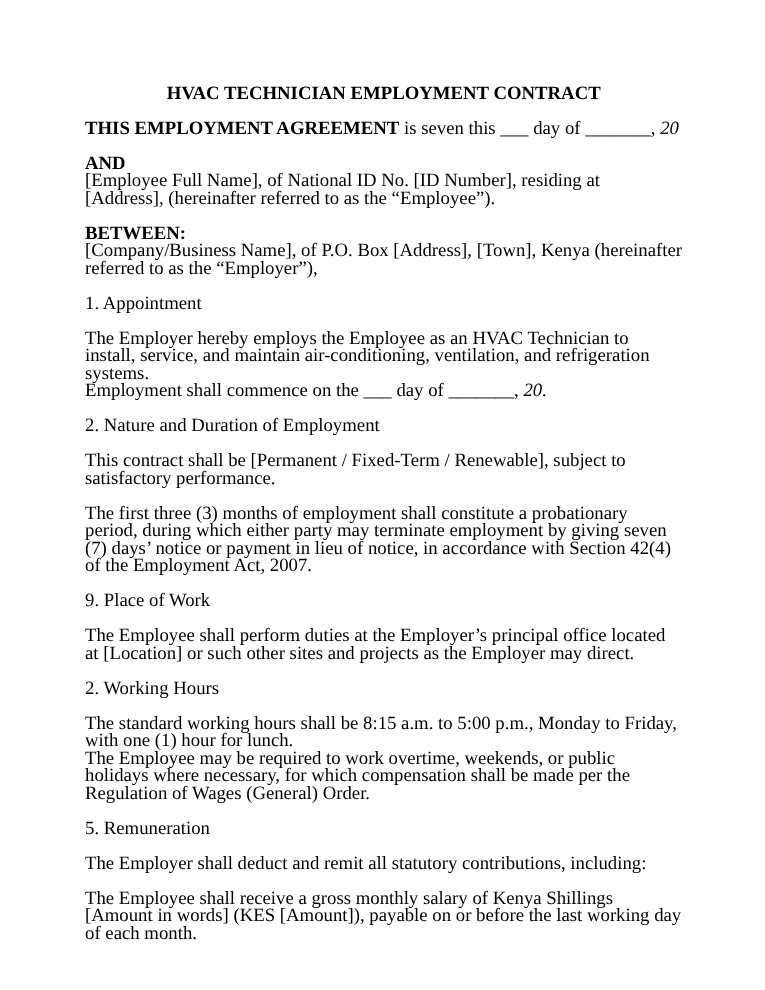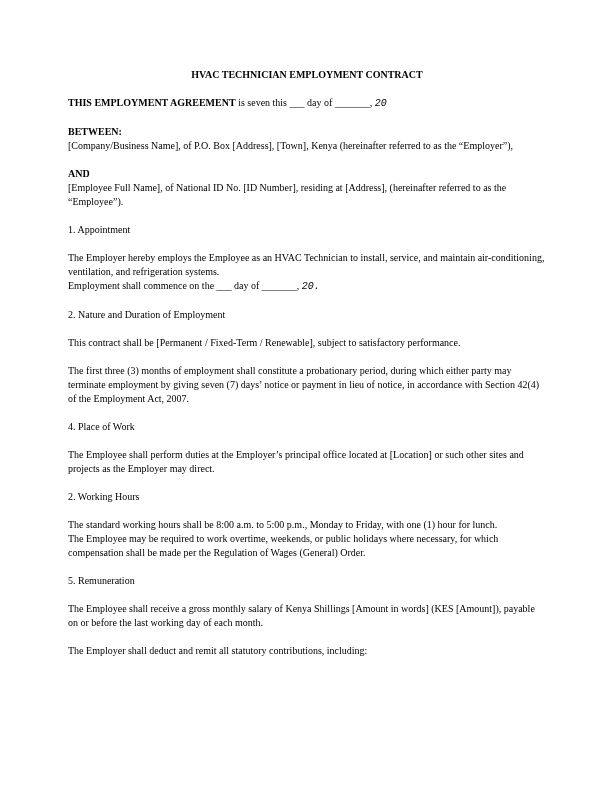--- a/index.html
+++ b/index.html
@@ -9,62 +9,62 @@
     height: 792px;
     background: #ffffff;
     overflow: hidden;
   }
   .content {
     position: absolute;
     left: 68px;
     top: 68px;
     width: 478px;
     font-family: "Liberation Serif", "DejaVu Serif", serif;
-    font-size: 10px;
+    font-size: 15px;
     line-height: 14px;
     color: #000000;
   }
   .content p {
     margin: 0 0 14px 0;
     white-space: pre-wrap;
   }
   .title { text-align: center; font-weight: bold; }
   .heading { font-weight: normal; }
   .b { font-weight: bold; }
-  .i { font-style: italic; font-family: Liberation Mono, monospace; }
+  .i { font-style: italic; }
 </style>
 </head>
 <body>
 
 <div class="page">
   <div class="content">
 
     <p class="title"><span>HVAC TECHNICIAN EMPLOYMENT CONTRACT</span></p>
 
     <p><span class="b">THIS EMPLOYMENT AGREEMENT</span><span> is seven this ___ day of _______, </span><span class="i">20</span></p>
 
+    <p><span class="b">AND</span><span>
+[Employee Full Name], of National ID No. [ID Number], residing at [Address], (hereinafter referred to as the “Employee”).</span></p>
+
     <p><span class="b">BETWEEN:</span><span>
 [Company/Business Name], of P.O. Box [Address], [Town], Kenya (hereinafter referred to as the “Employer”),</span></p>
-
-    <p><span class="b">AND</span><span>
-[Employee Full Name], of National ID No. [ID Number], residing at [Address], (hereinafter referred to as the “Employee”).</span></p>
 
     <p class="heading"><span>1. Appointment</span></p>
     <p><span>The Employer hereby employs the Employee as an HVAC Technician to install, service, and maintain air-conditioning, ventilation, and refrigeration systems.
 Employment shall commence on the ___ day of _______, </span><span class="i">20.</span></p>
 
     <p class="heading"><span>2. Nature and Duration of Employment</span></p>
     <p><span>This contract shall be [Permanent / Fixed-Term / Renewable], subject to satisfactory performance.</span></p>
     <p><span>The first three (3) months of employment shall constitute a probationary period, during which either party may terminate employment by giving seven (7) days’ notice or payment in lieu of notice, in accordance with Section 42(4) of the Employment Act, 2007.</span></p>
 
-    <p class="heading"><span>4. Place of Work</span></p>
+    <p class="heading"><span>9. Place of Work</span></p>
     <p><span>The Employee shall perform duties at the Employer’s principal office located at [Location] or such other sites and projects as the Employer may direct.</span></p>
 
     <p class="heading"><span>2. Working Hours</span></p>
-    <p><span>The standard working hours shall be 8:00 a.m. to 5:00 p.m., Monday to Friday, with one (1) hour for lunch.
+    <p><span>The standard working hours shall be 8:15 a.m. to 5:00 p.m., Monday to Friday, with one (1) hour for lunch.
 The Employee may be required to work overtime, weekends, or public holidays where necessary, for which compensation shall be made per the Regulation of Wages (General) Order.</span></p>
 
     <p class="heading"><span>5. Remuneration</span></p>
+    <p><span>The Employer shall deduct and remit all statutory contributions, including:</span></p>
     <p><span>The Employee shall receive a gross monthly salary of Kenya Shillings [Amount in words] (KES [Amount]), payable on or before the last working day of each month.</span></p>
-    <p><span>The Employer shall deduct and remit all statutory contributions, including:</span></p>
 
   </div>
 </div>
 
 </body></html>

